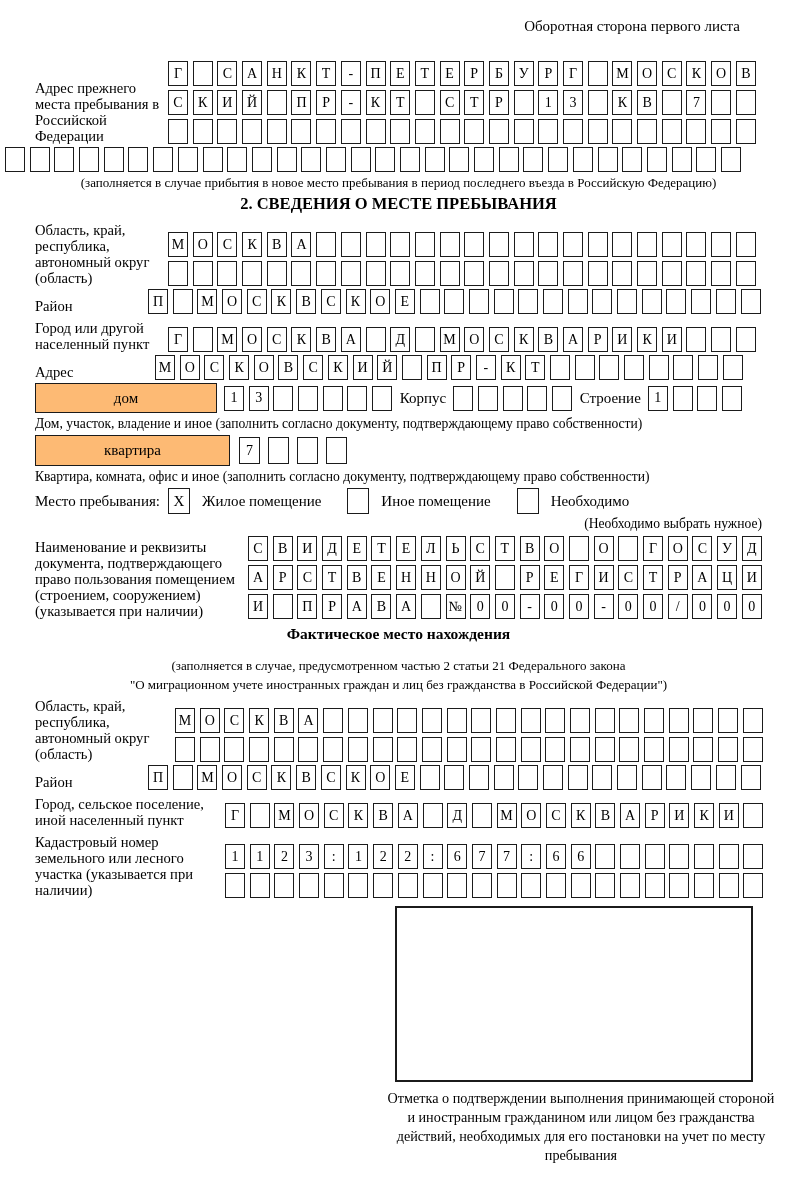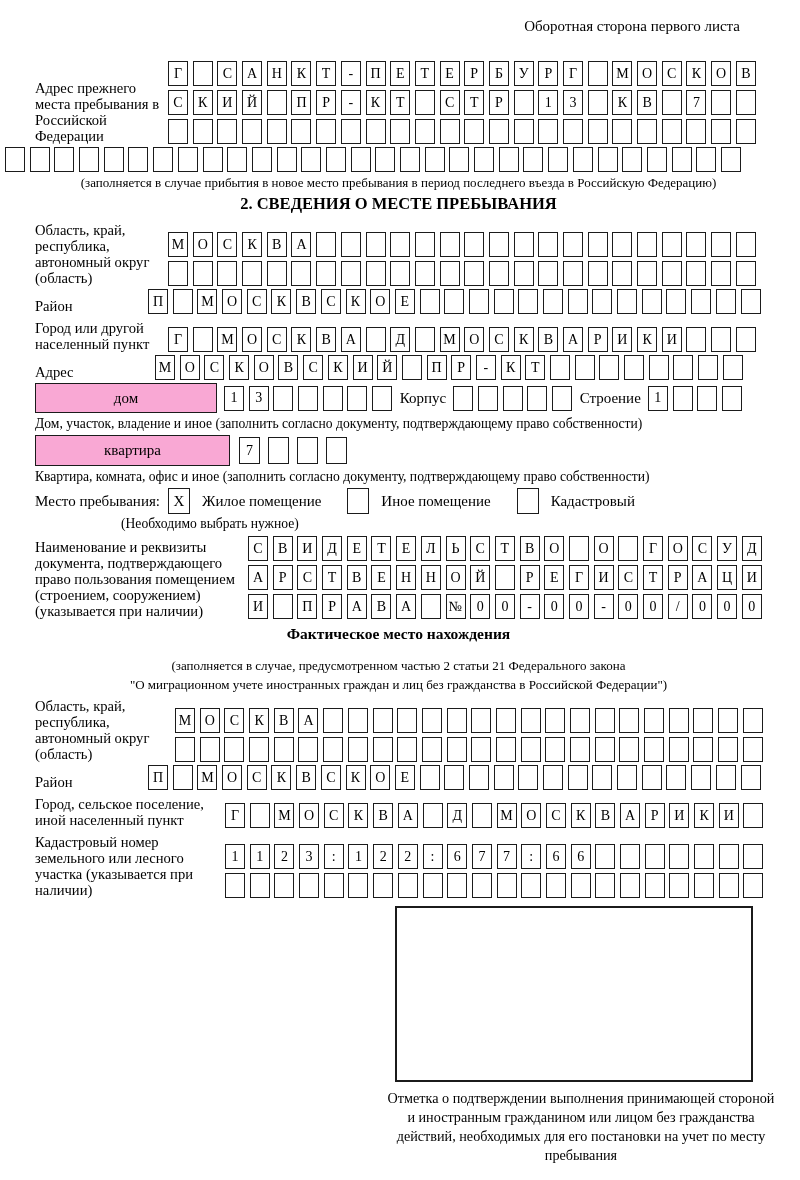--- a/index.html
+++ b/index.html
@@ -23,34 +23,34 @@
     margin-right:4.7px;
     display:flex;align-items:center;justify-content:center;
     font-size:14px;line-height:1;
   }
   .roomy .cell{margin-right:8px;height:27px;width:21px;}
   .fullrow{margin-left:-30px;margin-top:1px;}
   .caption{font-size:13px;text-align:center;margin:3px 0 2px;}
   .caption-left{font-size:13.6px;text-align:left;margin:2px 0 3px;}
   .sec-title{font-weight:bold;font-size:16.5px;text-align:center;margin:3px 0 5px;}
   .sub-title{font-weight:bold;font-size:15.5px;text-align:center;margin:6px 0 15px;}
-  .inbox{box-sizing:border-box;border:1.8px solid #1b1b1b;display:flex;align-items:center;justify-content:center;background:#f9a8d4;flex:none;}
+  .inbox{box-sizing:border-box;border:1.8px solid #1b1b1b;display:flex;align-items:center;justify-content:center;background:#fdba74;flex:none;}
   .house-box{width:182px;height:30px;margin-right:7px;}
   .apt-box{width:195px;height:31px;margin-right:9px;}
   .mid-label{flex:none;padding:0 7px 0 3px;line-height:28px;}
   .hrow{display:flex;align-items:center;margin-bottom:3px;}
   .stay-row{display:flex;align-items:center;margin-bottom:2px;}
   .stay-label{flex:none;width:133px;}
   .chk{
     box-sizing:border-box;flex:none;width:22px;height:26px;
     border:1.8px solid #1b1b1b;display:flex;align-items:center;justify-content:center;
     font-size:15px;margin-right:12px;
   }
   .opt-label{margin-right:26px;}
-  .subnote{font-size:13.6px;margin:0 0 4px 86px;}
+  .subnote{font-size:13.6px;margin:0 0 4px 86px;text-align:right;}
   .big-box{width:358px;height:176px;border:2px solid #1b1b1b;margin:8px 0 0 360px;box-sizing:border-box;}
   .confirm-note{width:392px;margin:7px 0 0 350px;text-align:center;font-size:14.2px;line-height:19px;}
 </style>
 </head>
 <body>
 
 <div class="page">
 
   <div class="header-note">Оборотная сторона первого листа</div>
 
@@ -362,21 +362,21 @@
   </div>
   <div class="caption-left">Квартира, комната, офис и иное (заполнить согласно документу, подтверждающему право собственности)</div>
 
   <div class="stay-row">
     <div class="stay-label">Место пребывания:</div>
     <div class="chk">X</div>
     <div class="opt-label">Жилое помещение</div>
     <div class="chk"></div>
     <div class="opt-label">Иное помещение</div>
     <div class="chk"></div>
-    <div class="opt-label">Кадастровый</div>
+    <div class="opt-label">Необходимо</div>
   </div>
   <div class="subnote">(Необходимо выбрать нужное)</div>
 
   <div class="frow">
     <div class="flabel w213">Наименование и реквизиты документа, подтверждающего право пользования помещением (строением, сооружением) (указывается при наличии)</div>
     <div class="cellcol">
       <div class="cellrow">
           <span class="cell">С</span>
           <span class="cell">В</span>
           <span class="cell">И</span>

